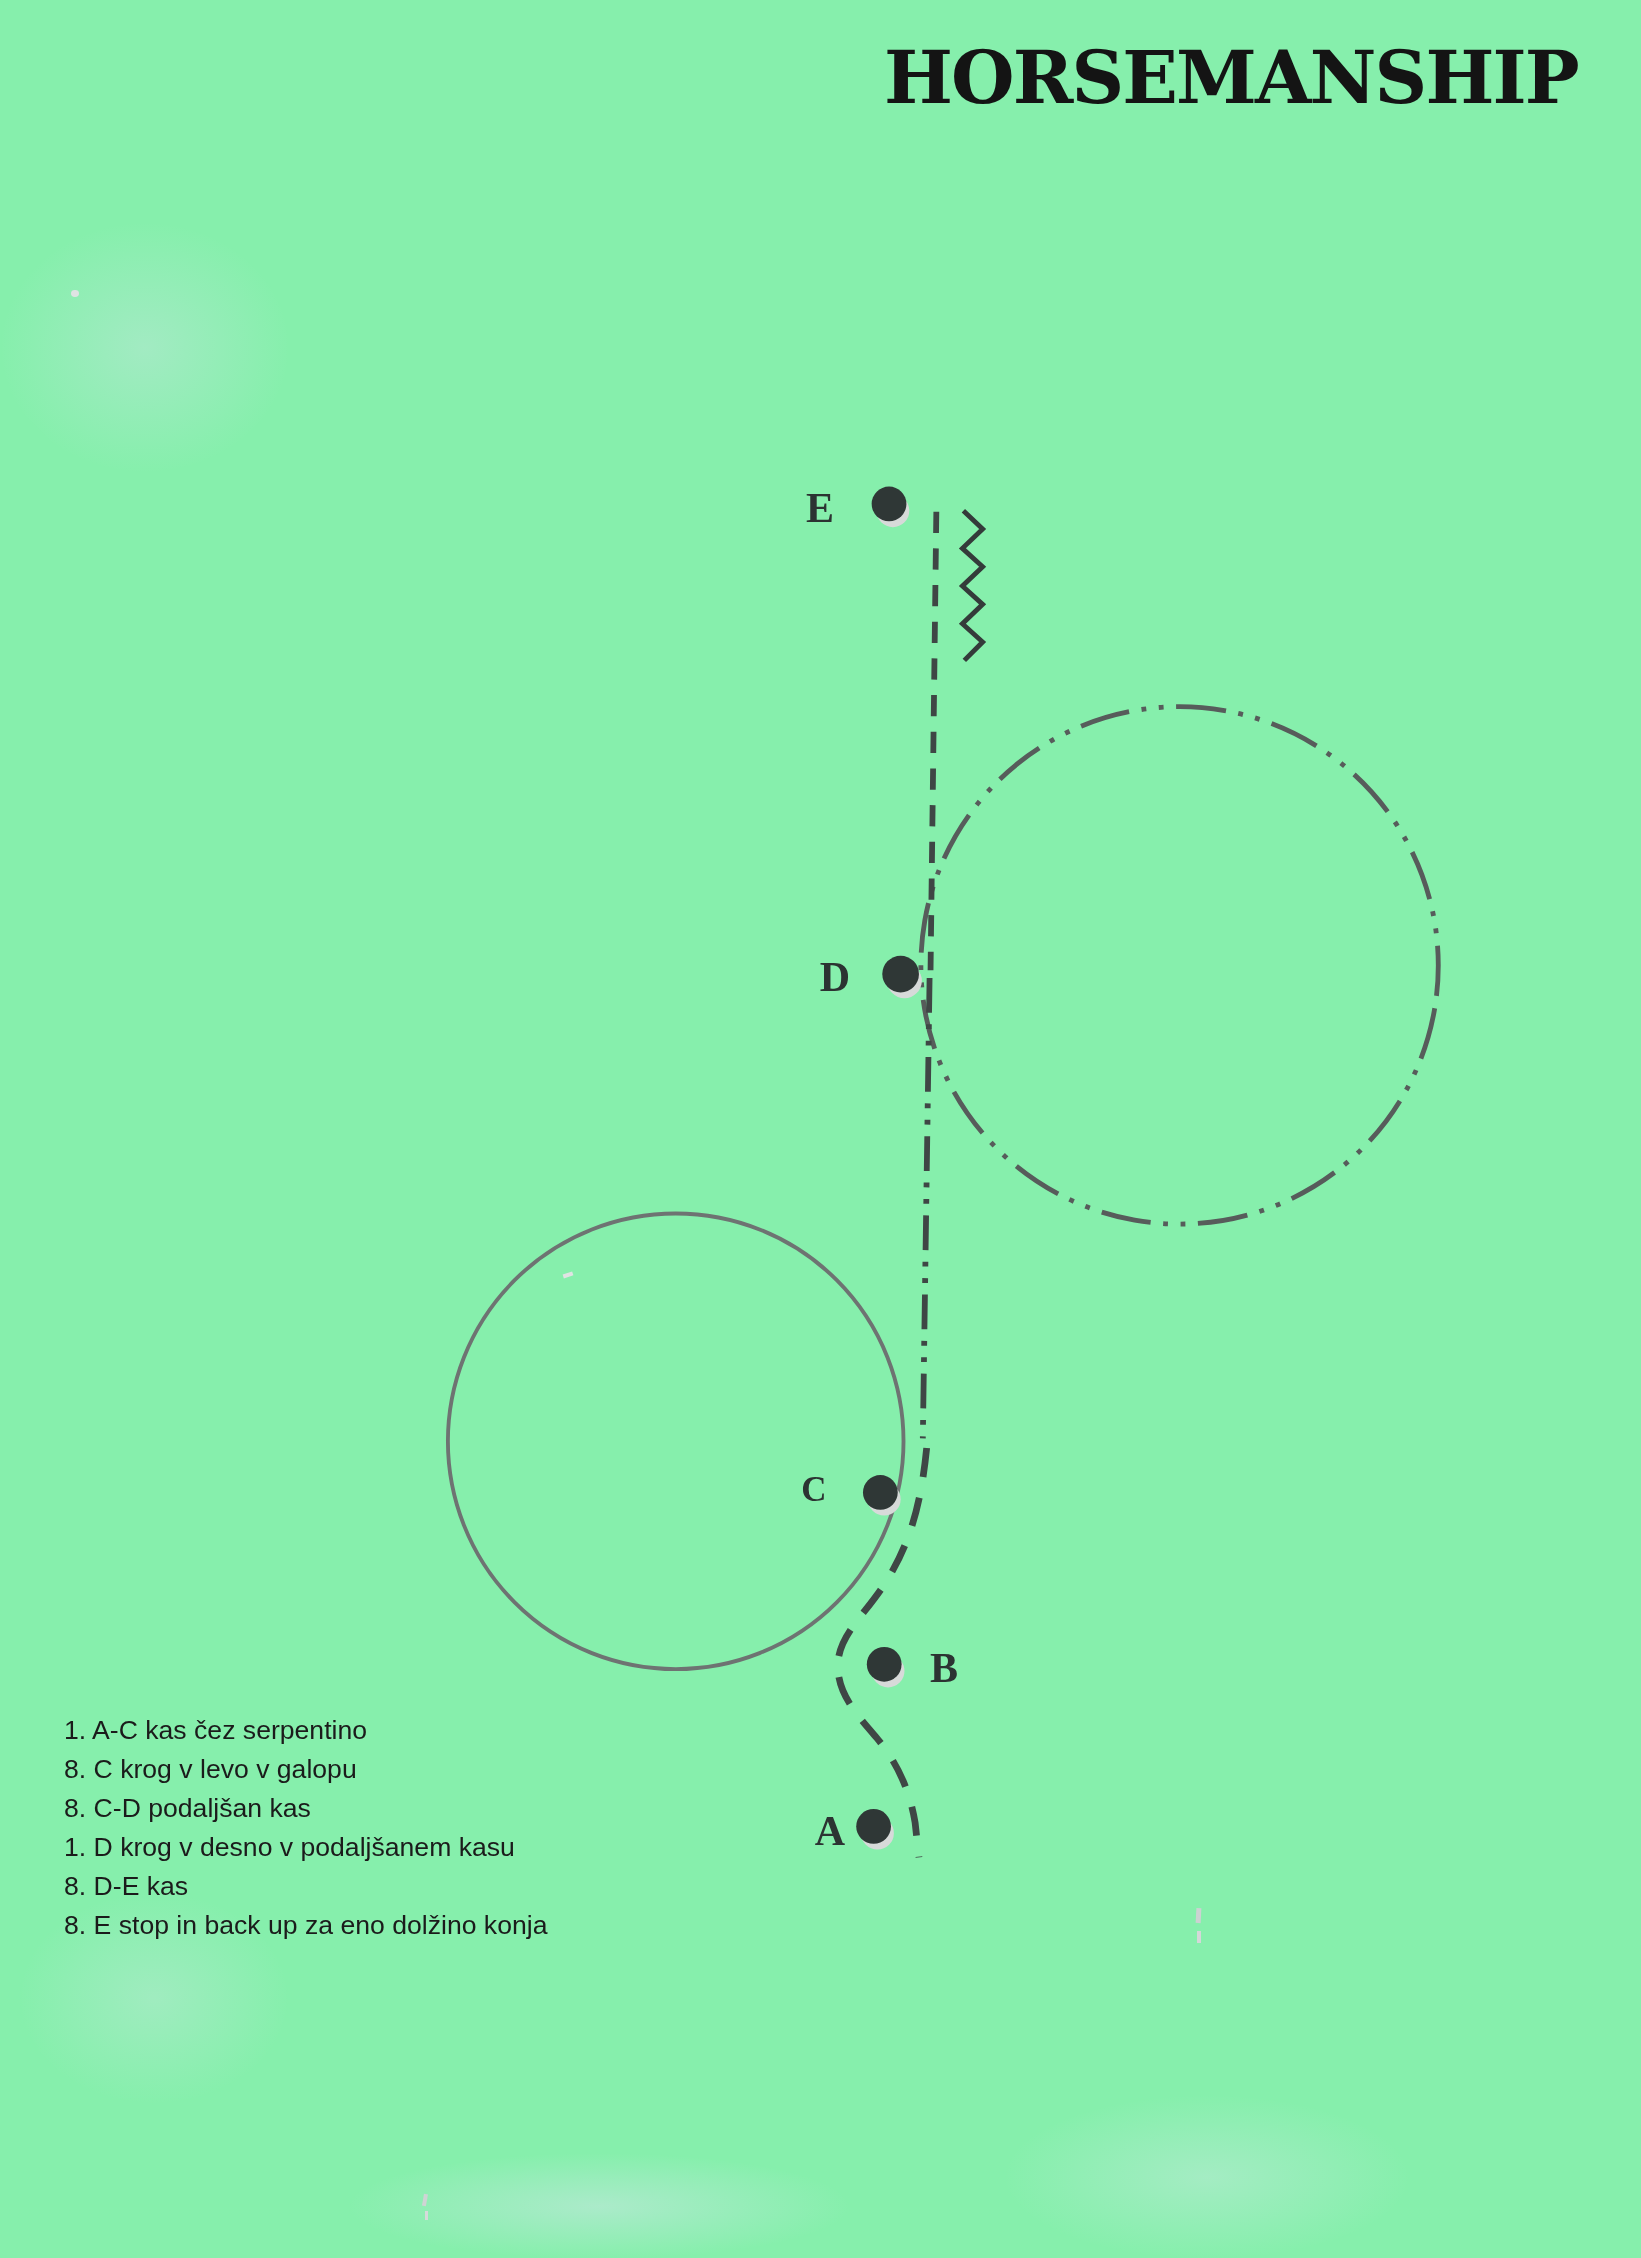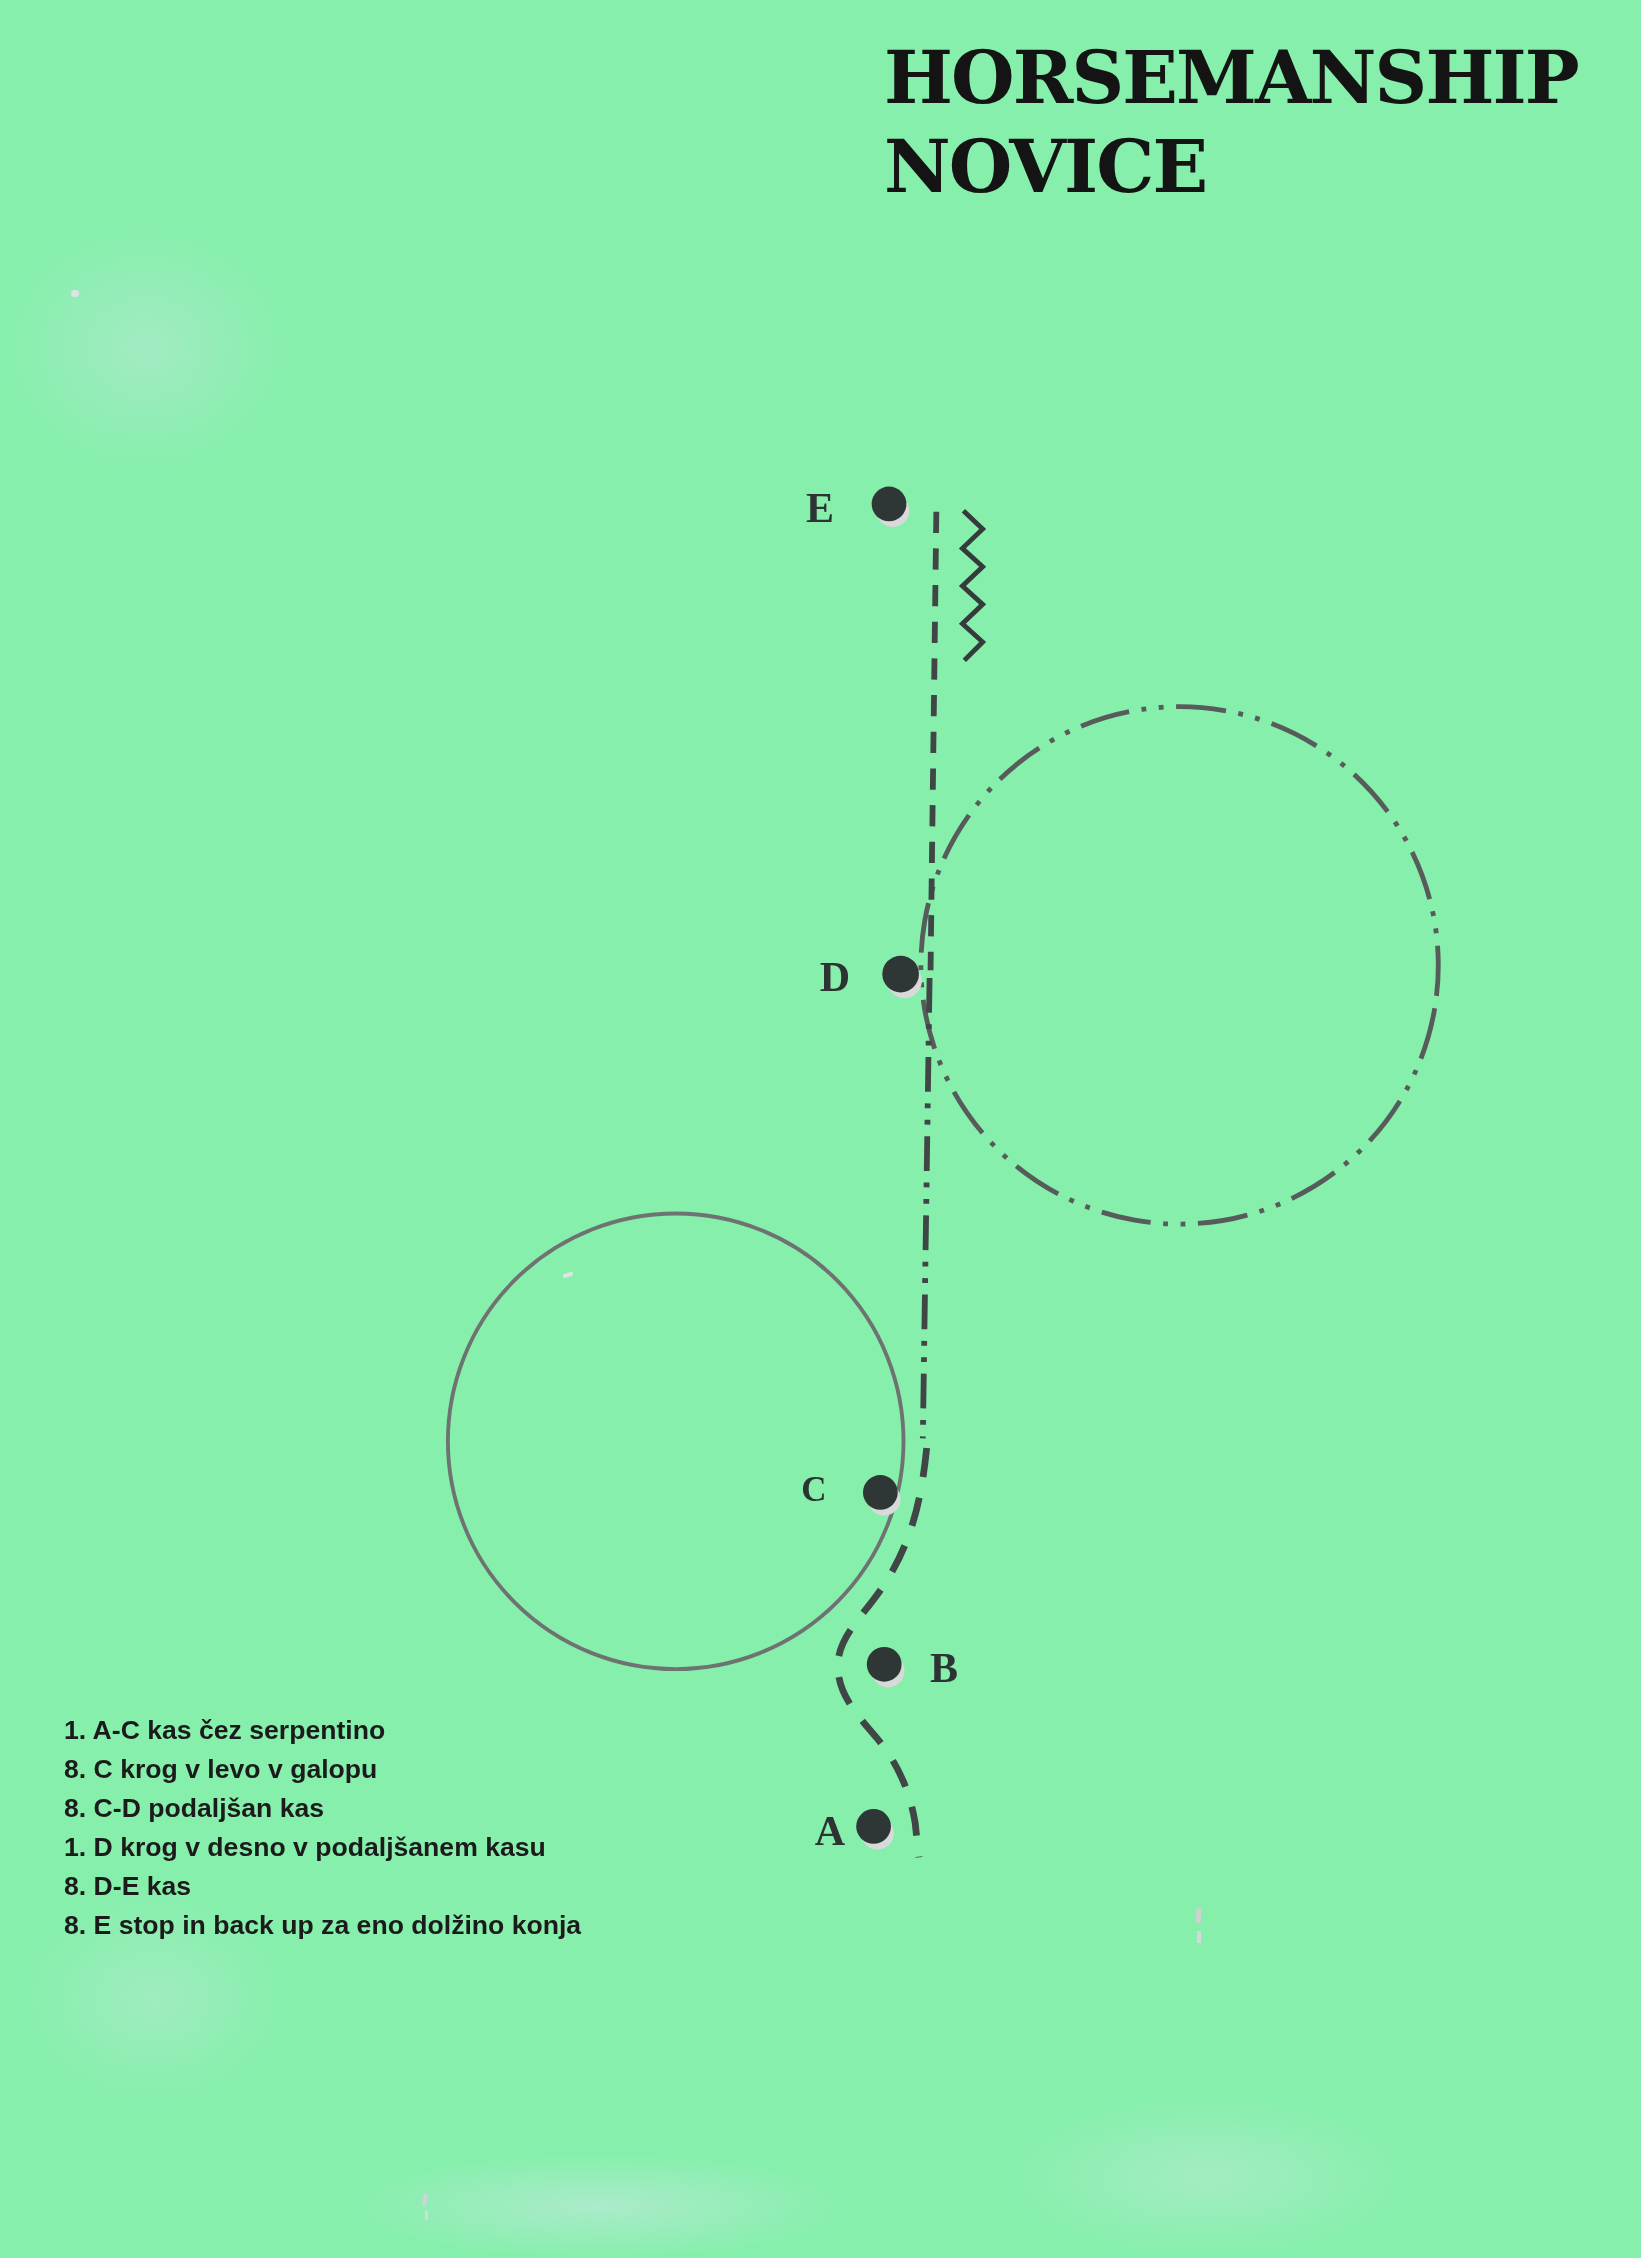--- a/index.html
+++ b/index.html
@@ -18,39 +18,38 @@
     font-size:73px;line-height:89px;letter-spacing:-1.9px;
     color:#141414;
   }
   .marker-label{
     position:absolute;transform:translate(-50%,-50%);
     font-family:"Liberation Serif","DejaVu Serif",serif;
     font-weight:700;color:#2c3332;line-height:1;
   }
   .instructions{
     position:absolute;left:64px;top:1711px;
-    font-size:26.6px;font-weight:700;line-height:39px;
+    font-size:26.6px;font-weight:400;line-height:39px;
     color:#1b1b1b;white-space:nowrap;
   }
   .artifact{position:absolute;pointer-events:none;}
   svg{position:absolute;left:0;top:0;}
 </style>
 </head>
 <body>
 
 <div class="page">
 
   <div class="wash" style="left:0;top:222px;width:290px;height:251px;background:radial-gradient(closest-side,rgba(214,227,236,0.35),rgba(214,227,236,0));"></div>
   <div class="wash" style="left:348px;top:2153px;width:502px;height:106px;background:radial-gradient(closest-side,rgba(216,229,238,0.45),rgba(216,229,238,0));"></div>
   <div class="wash" style="left:1004px;top:2095px;width:406px;height:164px;background:radial-gradient(closest-side,rgba(220,231,238,0.35),rgba(220,231,238,0));"></div>
   <div class="wash" style="left:19.3px;top:1892px;width:270px;height:212px;background:radial-gradient(closest-side,rgba(219,229,236,0.30),rgba(219,229,236,0));"></div>
 
   <div class="title">
     <div>HORSEMANSHIP</div>
-    <div>NOVICE</div>
   </div>
 
   <svg width="1641" height="2258" viewBox="0 0 1700 2339">
 
     <circle cx="1222" cy="1000" r="268" fill="none" stroke-width="5" stroke-dasharray="52 13 5 13 5 13" transform="rotate(10 1222 1000)" stroke="#575c5b"></circle>
 
     <circle cx="700" cy="1493" r="236" fill="none" stroke-width="4" stroke="#6e7372"></circle>
 
     <path d="M 970 530 L 964 1005" fill="none" stroke-width="6" stroke-dasharray="22 16" stroke="#3f4645"></path>
 

